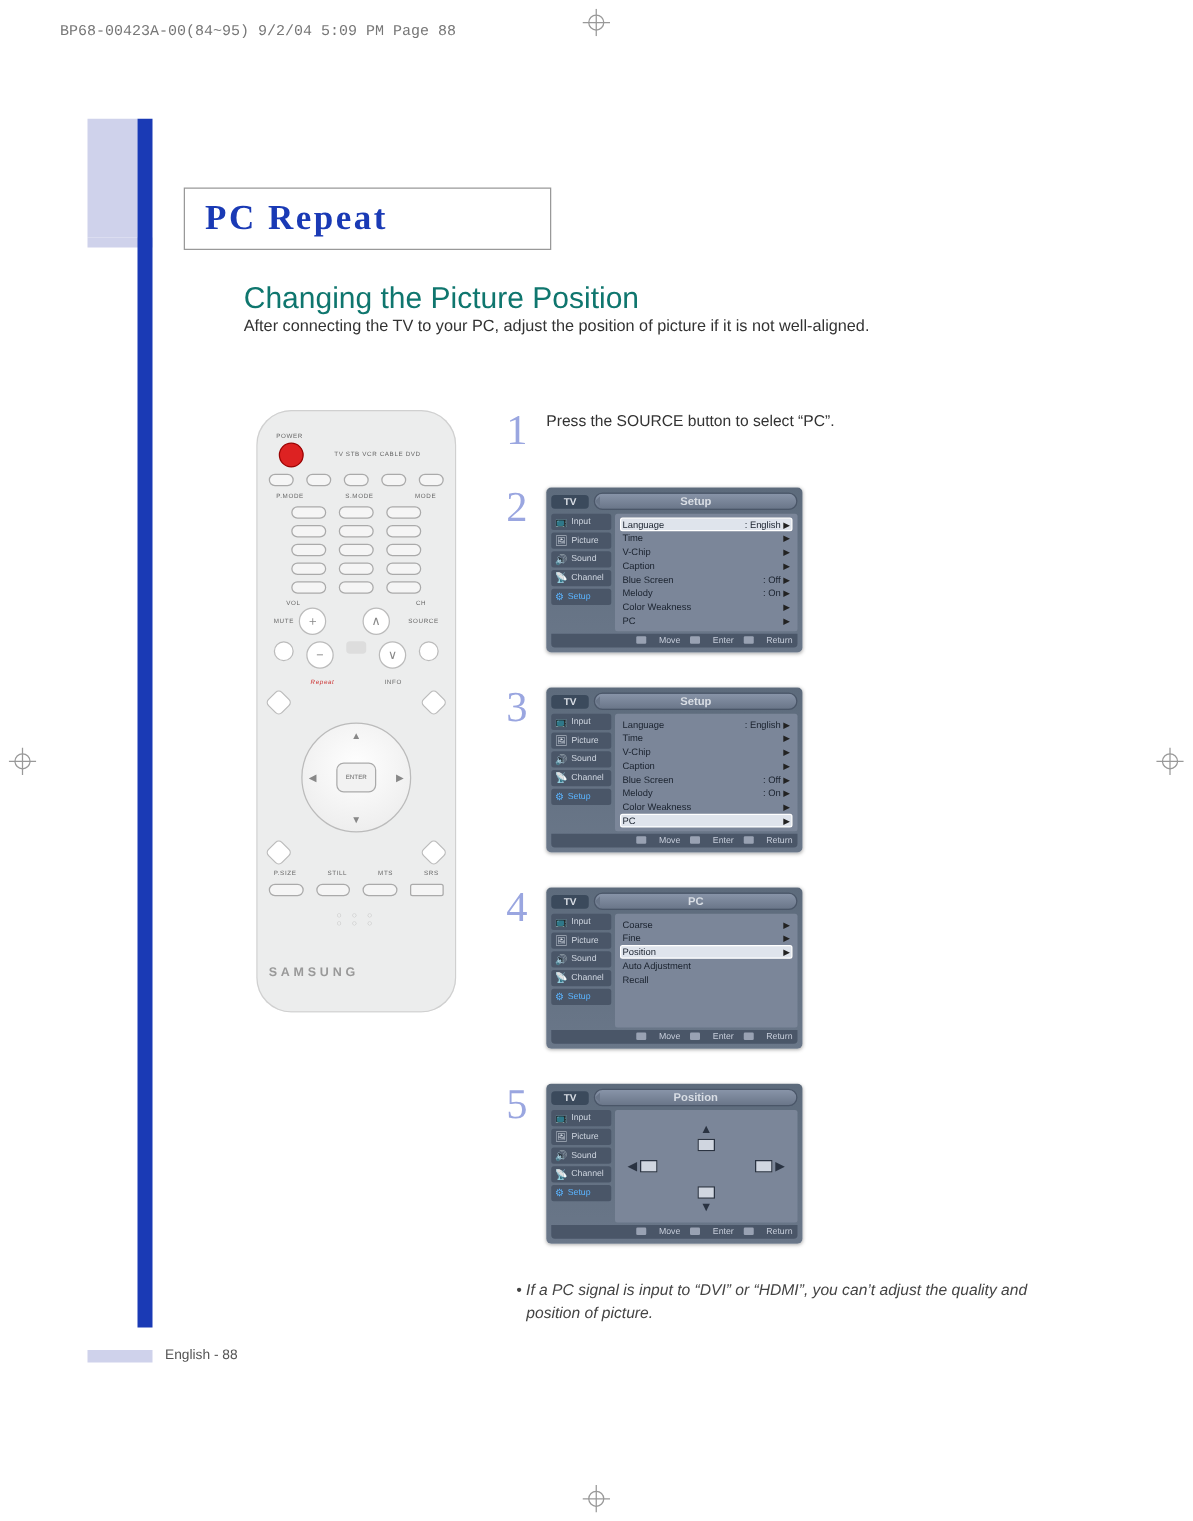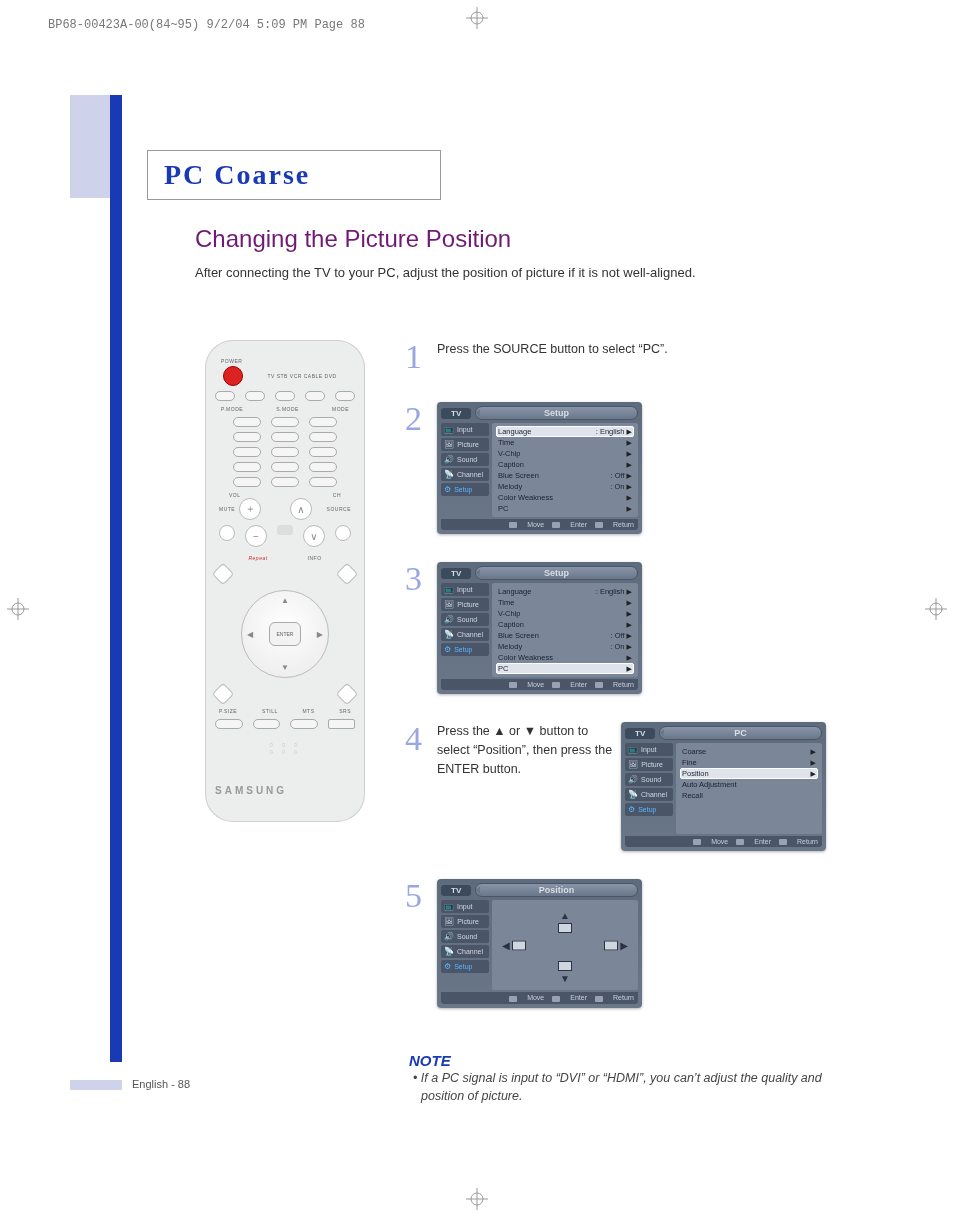--- a/index.html
+++ b/index.html
@@ -69,25 +69,24 @@
     font-weight: bold;
     font-size: 28px;
     letter-spacing: 2px;
   }
 
   .content {
     position: absolute;
     left: 155px; top: 170px; right: 60px;
   }
   .h2 {
-    color: #701a75;
+    color: #0f766e;
     font-size: 24px;
     font-weight: 500;
     font-family: "Helvetica Neue", Arial, sans-serif;
-    margin-bottom: 12px;
   }
   .intro {
     font-size: 13px;
     color: #333;
     margin-bottom: 60px;
   }
 
   .cols {
     display: grid;
     grid-template-columns: 200px 1fr;
@@ -214,21 +213,21 @@
     <line x1="0" y1="11" x2="22" y2="11"></line>
     <circle cx="11" cy="11" r="6"></circle>
   </svg>
 
 <div class="page-frame">
   <div class="lav-band"></div>
   <div class="lav-step"></div>
   <div class="blue-band"></div>
 
   <div class="section-title-wrap">
-    <div class="section-title">PC Coarse</div>
+    <div class="section-title">PC Repeat</div>
   </div>
 
   <div class="content">
     <div class="h2">Changing the Picture Position</div>
     <div class="intro">After connecting the TV to your PC, adjust the position of picture if it is not well-aligned.</div>
 
     <div class="cols">
 
       <div>
         <div class="remote">
@@ -471,21 +470,20 @@
                     <span> <span class="arr">▶</span></span>
                   </div>
                 </div>
             </div>
             <div class="osd-footer"><span class="ico"></span><span>Move</span><span class="ico"></span><span>Enter</span><span class="ico"></span><span>Return</span></div>
           </div>
         </div>
 
         <div class="step">
           <div class="step-num">4</div>
-          <div class="step-text" style="white-space:pre-line;">Press the ▲ or ▼ button to select “Position”, then press the ENTER button.</div>
           <div class="osd">
             <div class="osd-header">
                 <div class="osd-tv">TV</div>
                 <div class="osd-title-pill">PC</div>
               </div>
             <div class="osd-body">
               <div class="osd-side">
                   <div class="osd-tab">
                     <span style="font-size:8px;">📺</span>
                     <span>Input</span>
@@ -584,21 +582,20 @@
                     <div class="pos-box"></div>
                     <span>▶</span>
                   </div>
               </div>
             </div>
             <div class="osd-footer"><span class="ico"></span><span>Move</span><span class="ico"></span><span>Enter</span><span class="ico"></span><span>Return</span></div>
           </div>
         </div>
 
         <div style="margin-left:4px;">
-          <div class="note-head">NOTE</div>
           <div class="note-body">• If a PC signal is input to “DVI” or “HDMI”, you can’t adjust the quality and position of picture.</div>
         </div>
 
       </div>
     </div>
   </div>
 
   <div class="lav-footer-block"></div>
   <div class="page-no">English - 88</div>
 </div>

